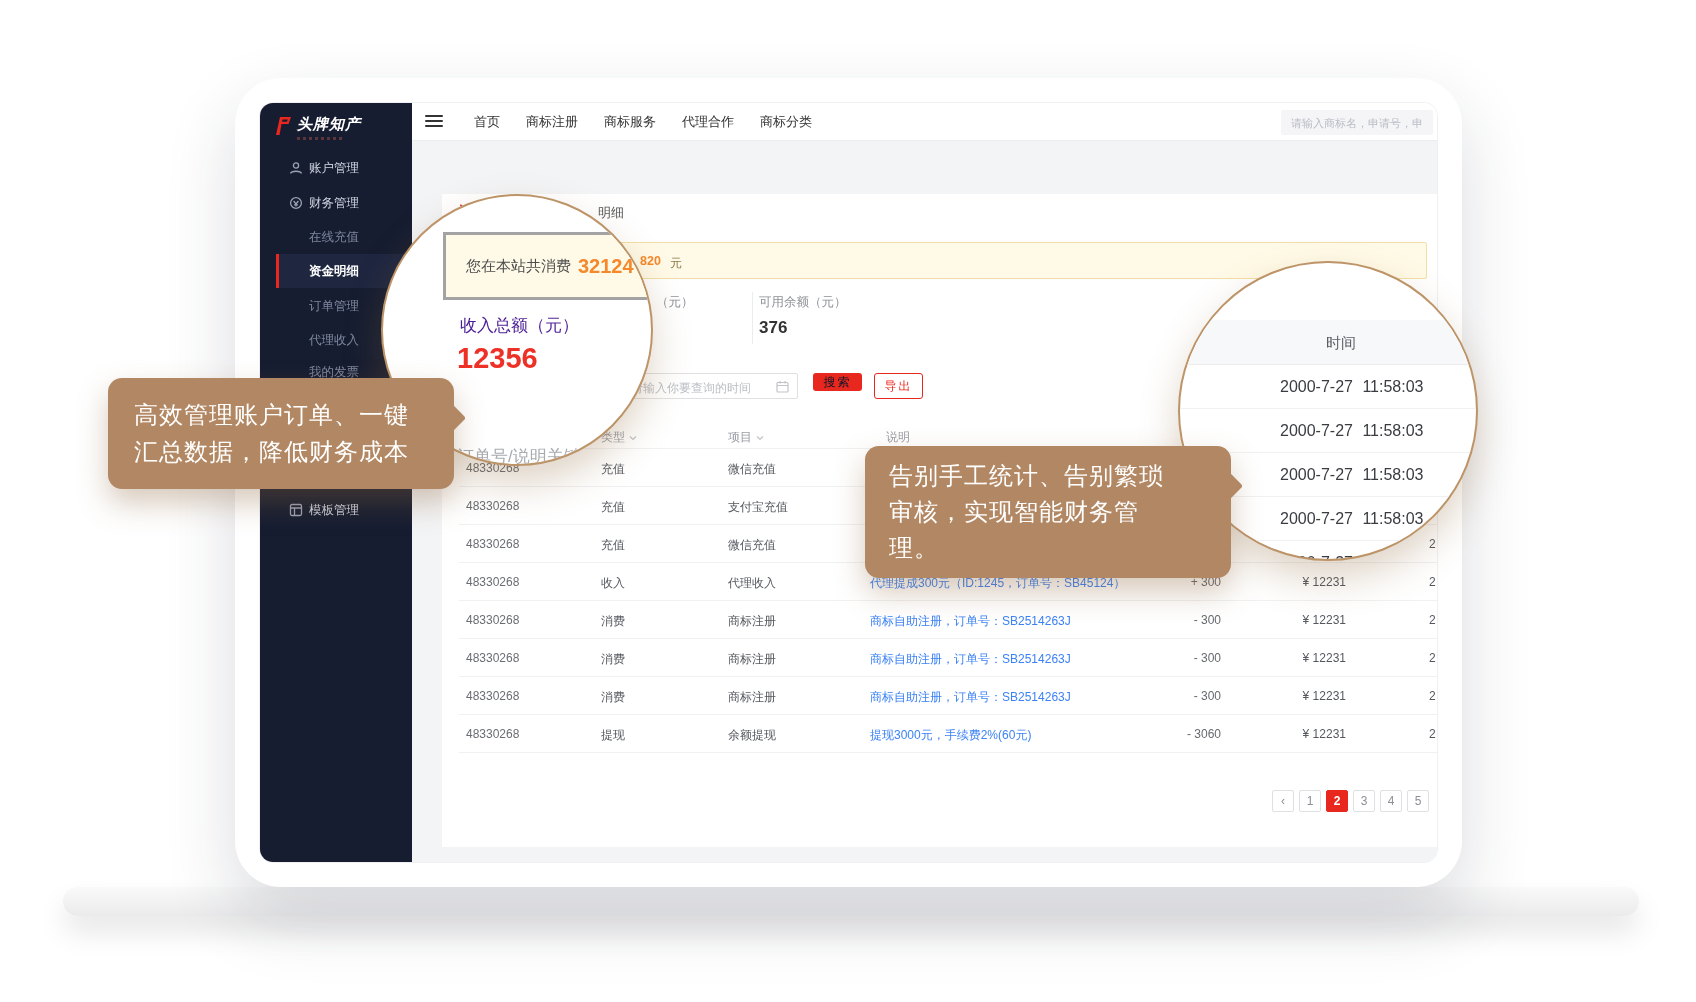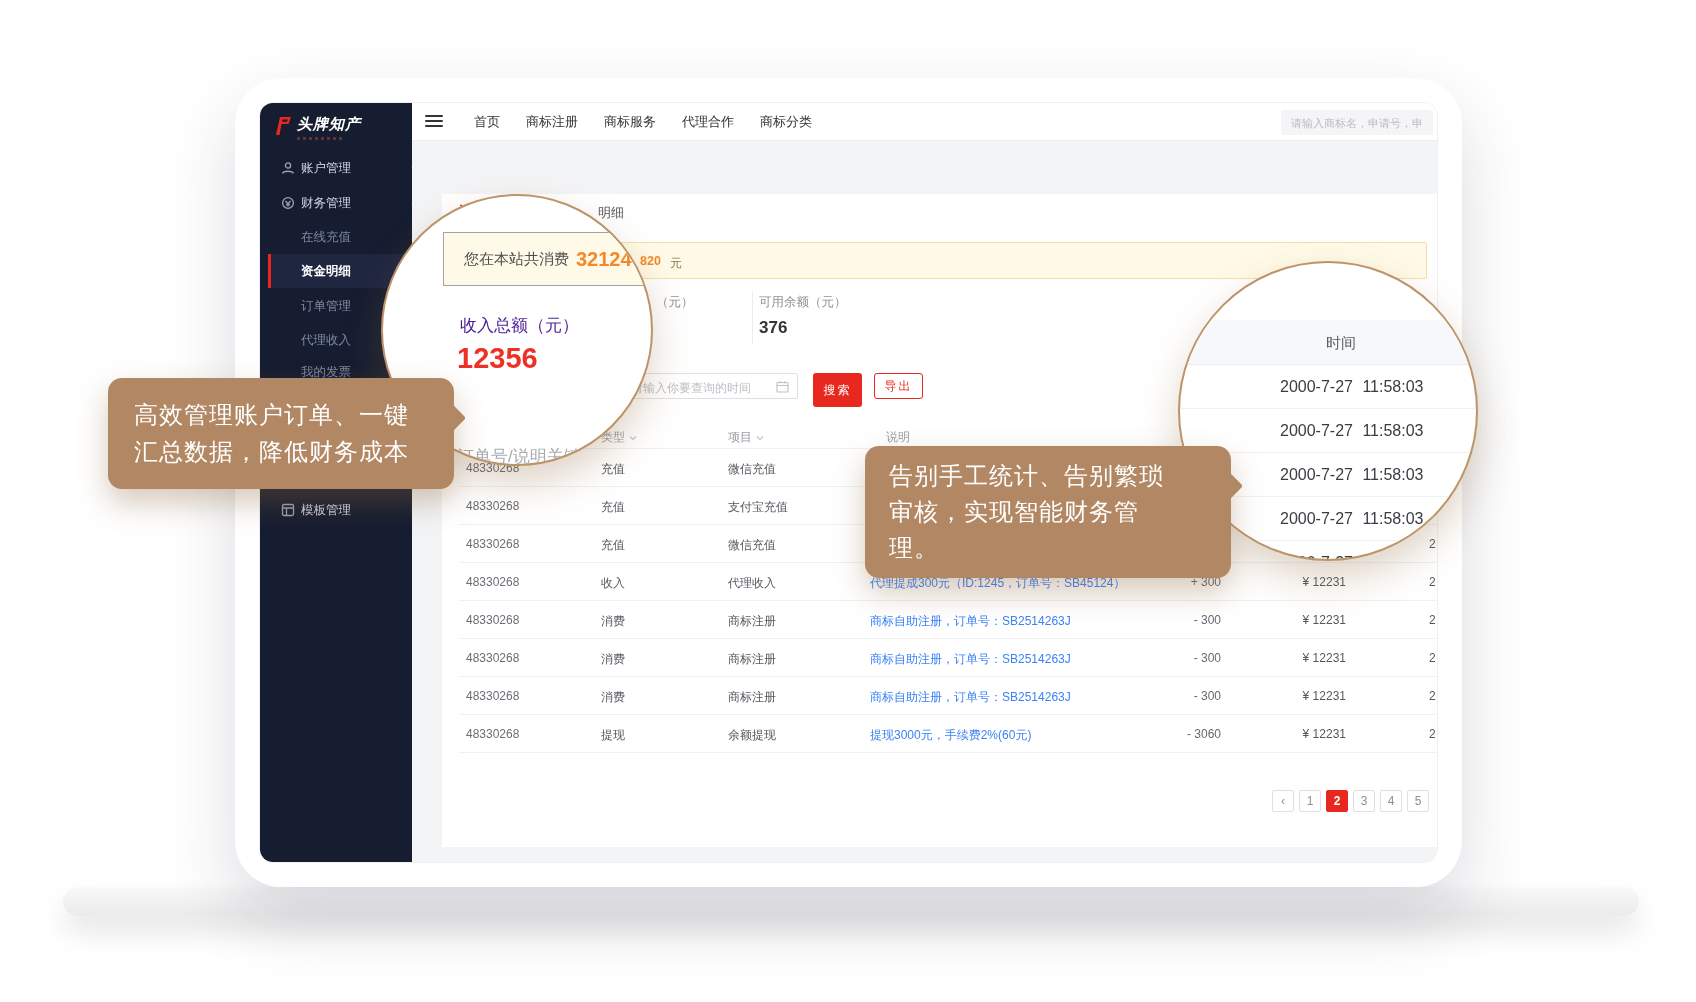--- a/index.html
+++ b/index.html
@@ -16,21 +16,21 @@
   .screen { position:absolute; left:24px; top:24px; width:1179px; height:761px;
     background:#fff; border:1px solid #f0f0f2; border-radius:14px; overflow:hidden; }
 
   
   .sidebar { position:absolute; left:0; top:0; width:152px; height:100%; background:#161d31; }
   .logo { position:absolute; left:13px; top:12px; display:flex; align-items:flex-start; }
   .logo-mark { width:20px; height:22px; margin-right:4px; }
   .logo-text { color:#fff; font-size:15px; font-weight:bold; font-style:italic; letter-spacing:1px; }
   .logo-sub { height:3px; width:46px; margin-top:3px;
     background:repeating-linear-gradient(90deg,#7a4040 0 3px,transparent 3px 6px); opacity:.7; }
-  .side-item { position:absolute; left:8px; width:164px; height:34px; display:flex; align-items:center; cursor:pointer;padding-left:26px; }
+  .side-item { position:absolute; left:16px; width:164px; height:34px; display:flex; align-items:center; cursor:pointer;padding-left:26px; }
   .side-item .icn { position:absolute; left:13px; width:14px; height:14px; }
   .side-item .lbl { position:absolute; left:33px; font-size:12.5px; color:#cdd2de; white-space:nowrap; }
   .side-item .chev { position:absolute; right:13px; width:9px; height:9px; }
   .side-item.sub .lbl { color:#7e879e; }
   .side-item.active { background:#1e2640; }
   .side-item.active .lbl { color:#ffffff; font-weight:bold; }
   .side-item.active::before { content:""; position:absolute; left:0; top:0; width:3px; height:34px; background:#e8281e; }
 
   
   .main { position:absolute; left:152px; top:0; width:1027px; height:100%; background:#f3f4f6; }
@@ -57,21 +57,21 @@
   .banner .unit { position:absolute; left:210px; top:12px; font-size:12px; color:#8b7a4a; }
   .stat-label { font-size:12.5px; color:#8e9097; }
   .stat2 { position:absolute; left:214px; top:100px; }
   .stat3 { position:absolute; left:317px; top:100px; }
   .stat3 .val { margin-top:7px; font-size:17px; font-weight:bold; color:#333; }
   .stat-div { position:absolute; left:310px; top:98px; width:1px; height:52px; background:#ececec; }
 
   .datebox { position:absolute; left:179px; top:179px; width:177px; height:26px; border:1px solid #e0e0e3; border-radius:2px; background:#fff; }
   .datebox .ph { position:absolute; left:9px; top:6px; font-size:12px; color:#bcbec6; white-space:nowrap; overflow:hidden; width:138px; }
   .datebox .cal { position:absolute; right:8px; top:6px; width:13px; height:13px; cursor:pointer; }
-  .btn-search { position:absolute; left:371px; top:179px; width:49px; height:34px; background:#e8281e; color:#ffffff;
+  .btn-search { position:absolute; left:371px; top:179px; width:49px; height:18px; background:#e8281e; color:#0f172a;
     font-size:12px; border:none; border-radius:3px; letter-spacing:2px; cursor:pointer; }
   .btn-export { position:absolute; left:432px; top:179px; width:49px; height:26px; background:#fff; color:#e8281e;
     font-size:12px; border:1px solid #e8281e; border-radius:3px; letter-spacing:2px; cursor:pointer; }
 
   
   .thead { position:absolute; left:17px; top:231px; width:968px; height:24px; border-bottom:1px solid #f0f1f3; }
   .th { position:absolute; top:4px; font-size:12px; color:#9a9da5; display:flex; align-items:center; gap:4px; }
   .rows { position:absolute; left:17px; top:255px; width:980px; }
   .trow { position:relative; width:100%; height:38px; border-bottom:1px solid #f0f1f3; }
   .td { position:absolute; top:12px; font-size:12px; white-space:nowrap; }
@@ -86,22 +86,22 @@
   .pager { position:absolute; left:830px; top:596px; display:flex; gap:5px; }
   .pg { width:22px; height:22px; border:1px solid #dfe0e4; border-radius:2px; background:#fff;
     font-size:12px; color:#8b8e96; display:flex; align-items:center; justify-content:center; cursor:pointer; }
   .pg.active { background:#e8281e; border-color:#e8281e; color:#fff; font-weight:bold; }
 
   
   .lens { position:absolute; border-radius:50%; background:#fff; border:2px solid #bd9468;
     overflow:hidden; box-shadow:0 18px 38px rgba(140,100,55,.28); z-index:5; }
   .lens1 { left:381px; top:194px; width:272px; height:272px; }
   .lens2 { left:1178px; top:261px; width:300px; height:300px; }
-  .l1-banner { position:absolute; left:60px; top:36px; width:230px; height:54px;
-    background:#fffae7; border:1px solid #a3a3a3; display:flex; align-items:center; padding-left:20px; white-space:nowrap; }
+  .l1-banner { position:absolute; left:60px; top:36px; width:230px; height:68px;
+    background:#fffae7; border:3px solid #a3a3a3; display:flex; align-items:center; padding-left:20px; white-space:nowrap; }
   .l1-banner .pfx { font-size:15px; color:#4d4d4d; }
   .l1-banner .amt { font-size:20px; font-weight:bold; color:#f5882a; margin-left:7px; }
   .l1-banner .edge { font-size:19px; color:#f0a24a; margin-left:4px; }
   .l1-income-label { position:absolute; left:77px; top:118px; font-size:17px; color:#4c1d95; }
   .l1-income-value { position:absolute; left:74px; top:146px; font-size:29px; font-weight:bold; color:#ee3126; }
   .l1-bottom { position:absolute; left:74px; top:249px; font-size:17px; color:#a9abb0; white-space:nowrap; }
   .l2-head { position:absolute; left:0; top:57px; width:100%; height:45px; background:#f7f8fa; border-bottom:1px solid #ececee; }
   .l2-head span { position:absolute; left:146px; top:14px; font-size:15px; color:#5a5d63; }
   .l2-rows { position:absolute; left:0; top:102px; width:100%; }
   .l2-row { height:44px; line-height:44px; border-bottom:1px solid #f0f1f3; padding-left:100px;

